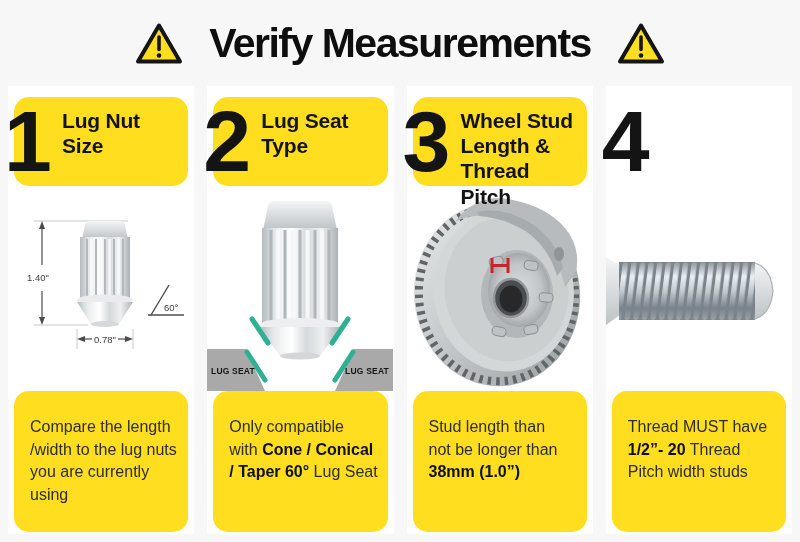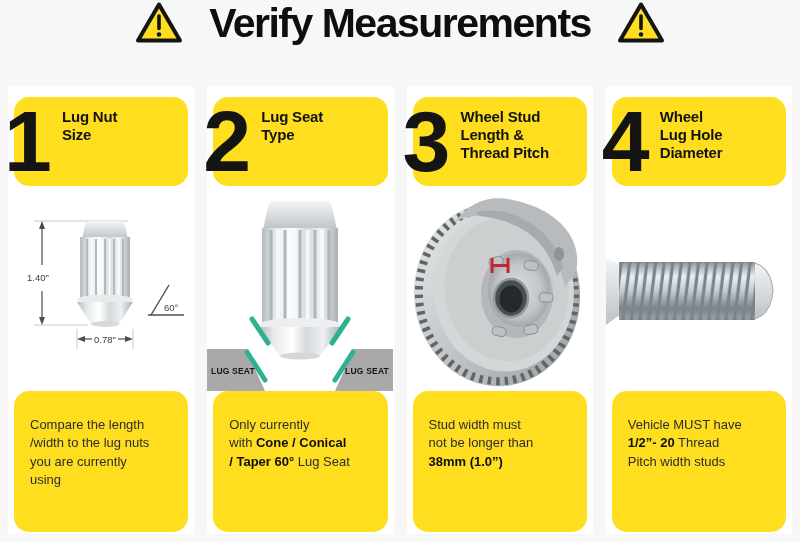--- a/index.html
+++ b/index.html
@@ -7,21 +7,21 @@
   body {
     font-family:"Liberation Sans", sans-serif;
     background:var(--background, #F7F7F8);
     overflow:hidden;
     position:relative;
   }
   .stage { width:800px; height:542px; position:relative; }
 
   
   .page-header {
-    height:86px; display:flex; justify-content:center; gap:26px;
+    height:86px; display:flex; align-items:center; justify-content:center; gap:26px;
   }
   .page-title {
     font-size:41px; font-weight:900; letter-spacing:-1.5px; color:#0e0e0e;
   }
   .warn-svg { display:block; }
 
   
   .columns {
     position:absolute; left:8px; right:8px; top:86px; height:448px;
     display:flex; gap:13px;
@@ -32,28 +32,28 @@
   .num {
     position:absolute; top:12px; left:-4px; z-index:3;
     font-size:86px; font-weight:900; line-height:1; color:#141414;
   }
   .head-box {
     position:absolute; top:11px; left:6px; right:6px; height:89px;
     background:var(--yellow,#FFDE1F); border-radius:15px; z-index:1;
   }
   .head-title {
     position:absolute; left:48px; top:11px; right:4px;
-    font-size:15px; font-weight:800; line-height:1.2; color:#131313;
+    font-size:21px; font-weight:800; line-height:1.2; color:#131313;
     white-space:pre-line; letter-spacing:-0.2px;
   }
   .desc-box {
     position:absolute; left:6px; right:6px; top:305px; height:141px;
     background:var(--yellow,#FFDE1F); border-radius:15px; z-index:2;
     padding:25px 6px 0 16px;
-    font-size:13px; line-height:1.42; color:#2d2d2d; white-space:pre-line;
+    font-size:16px; line-height:1.42; color:#2d2d2d; white-space:pre-line;
   }
   .desc-box .b { font-weight:800; color:#0f0f0f; }
   .art { position:absolute; left:0; display:block; }
   .a1 { top:117px; }
   .a2 { top:110px; }
   .a3 { top:104px; }
   .a4 { top:165px; }
   .dimtext { font-size:9.5px; fill:#3c3c3c; }
   .seattext { font-size:8.5px; font-weight:bold; fill:#161616; letter-spacing:0.2px; }
 </style>
@@ -203,21 +203,21 @@
 
         <g stroke="var(--teal)" stroke-width="5" stroke-linecap="round">
           <line x1="45" y1="123" x2="61" y2="147"></line>
           <line x1="40" y1="156" x2="58" y2="184"></line>
           <line x1="141" y1="123" x2="125" y2="147"></line>
           <line x1="146" y1="156" x2="128" y2="184"></line>
         </g>
         <text class="seattext" x="4" y="178">LUG SEAT</text>
         <text class="seattext" x="182" y="178" text-anchor="end">LUG SEAT</text>
       </svg>
-      <div class="desc-box"><span>Only currently
+      <div class="desc-box"><span>Only compatible
 with </span><span class="b">Cone / Conical
 / Taper 60°</span><span> Lug Seat</span></div>
     </section>
 
     <section class="card">
       <div class="num">3</div>
       <div class="head-box">
         <div class="head-title">Wheel Stud
 Length &amp;
 Thread Pitch</div>
@@ -247,38 +247,33 @@
         <ellipse cx="104" cy="108" rx="17" ry="19" fill="#4a4e51"></ellipse>
         <ellipse cx="104" cy="109" rx="11.5" ry="13.5" fill="#26282a"></ellipse>
         <ellipse cx="104" cy="108" rx="17" ry="19" fill="none" stroke="#93989b" stroke-width="2.5"></ellipse>
 
         <g stroke="var(--marker_red)" stroke-width="3">
           <line x1="85" y1="68" x2="85" y2="83"></line>
           <line x1="101" y1="68" x2="101" y2="83"></line>
           <line x1="85" y1="75.5" x2="101" y2="75.5"></line>
         </g>
       </svg>
-      <div class="desc-box"><span>Stud width must
+      <div class="desc-box"><span>Stud length than
 not be longer than
 </span><span class="b">38mm (1.0”)</span></div>
     </section>
 
     <section class="card">
       <div class="num">4</div>
-      <div class="head-box">
-        <div class="head-title">Wheel
-Lug Hole
-Diameter</div>
-      </div>
       <svg class="art a4" width="186" height="90" viewBox="0 0 186 90">
         <polygon points="0,6 15,15 15,63 0,74" fill="url(#silverV)"></polygon>
         <rect x="13" y="13" width="136" height="54" fill="#79828a"></rect>
         <rect x="13" y="11" width="136" height="58" fill="url(#ridges)"></rect>
         <path d="M149 12 Q165 17 167 40 Q165 63 149 68 Z" fill="url(#silverV)"></path>
         <path d="M149 12 Q165 17 167 40 Q165 63 149 68" fill="none" stroke="#aab1b6" stroke-width="1.2"></path>
       </svg>
-      <div class="desc-box"><span>Vehicle MUST have
+      <div class="desc-box"><span>Thread MUST have
 </span><span class="b">1/2”- 20</span><span> Thread
 Pitch width studs</span></div>
     </section>
 
   </main>
 </div>
 
 </body></html>

